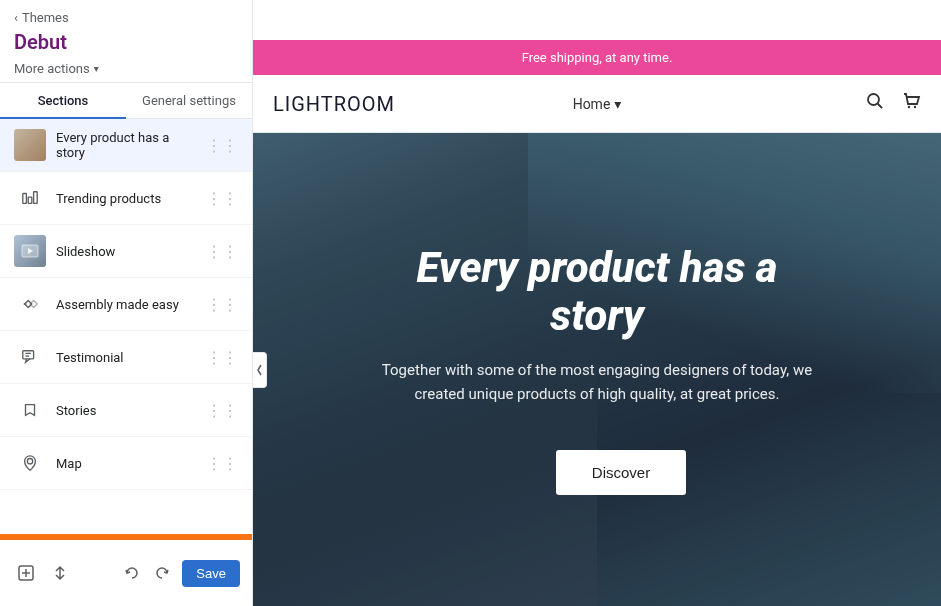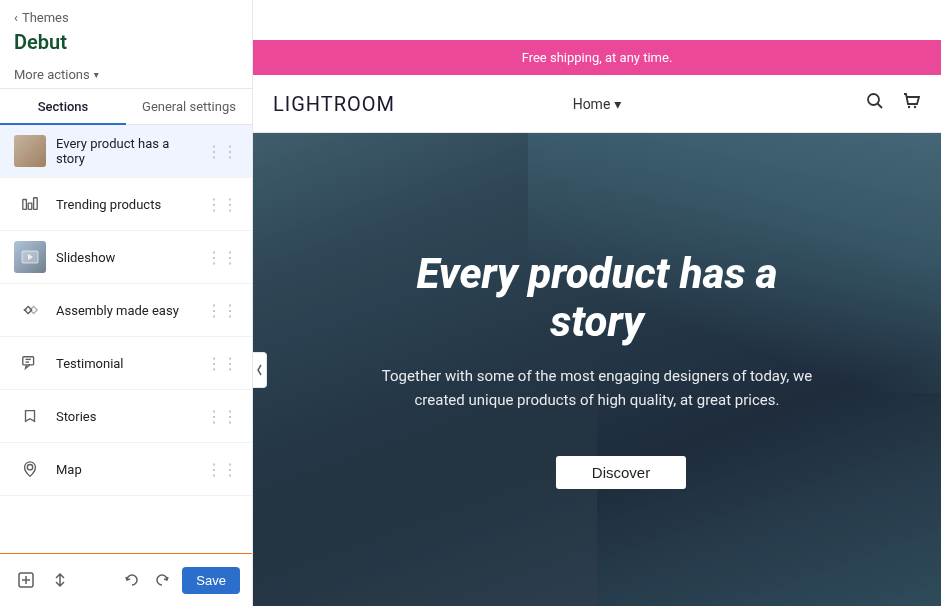--- a/index.html
+++ b/index.html
@@ -9,42 +9,42 @@
     .app-container { display: flex; flex: 1; height: 100%; }
 
     
     .left-panel { width: 253px; min-width: 253px; background: #fff; border-right: 1px solid #e5e7eb; display: flex; flex-direction: column; height: 100%; }
 
     .left-header { padding: 10px 14px 6px 14px; border-bottom: 1px solid #e5e7eb; }
 
     .back-link { display: flex; align-items: center; gap: 4px; color: #5c5f62; font-size: 13px; cursor: pointer; margin-bottom: 4px; }
     .back-link span { font-size: 13px; }
 
-    .theme-title { font-size: 20px; font-weight: 600; color: #14532d; line-height: 1.3; }
-
-    .more-actions { display: flex; align-items: center; gap: 4px; color: #5c5f62; font-size: 13px; cursor: pointer; margin-top: 12px; }
+    .theme-title { font-size: 20px; font-weight: 600; color: #701a75; line-height: 1.3; }
+
+    .more-actions { display: flex; align-items: center; gap: 4px; color: #5c5f62; font-size: 13px; cursor: pointer; margin-top: 6px; }
     .more-actions-caret { font-size: 10px; }
 
     .tabs { display: flex; border-bottom: 1px solid #e5e7eb; }
     .tab { flex: 1; text-align: center; padding: 10px 0; font-size: 13px; color: #5c5f62; cursor: pointer; position: relative; }
     .tab.active { color: #1a1a2e; font-weight: 500; }
     .tab.active::after { content: ''; position: absolute; bottom: -1px; left: 0; right: 0; height: 2px; background: #2c6ecb; }
 
     .sections-list { flex: 1; overflow-y: auto; }
 
     .section-item { display: flex; align-items: center; padding: 10px 14px; border-bottom: 1px solid #f1f2f3; cursor: pointer; gap: 10px; background: #fff; }
     .section-item.active { background: #f0f4ff; }
 
     .section-icon { width: 32px; height: 32px; display: flex; align-items: center; justify-content: center; flex-shrink: 0; }
     .section-thumb { width: 32px; height: 32px; border-radius: 3px; background: #c4c4c4; flex-shrink: 0; overflow: hidden; }
 
     .section-label { flex: 1; font-size: 13px; color: #202223; }
     .drag-handle { color: #babec3; font-size: 16px; cursor: grab; }
 
-    .bottom-bar { border-top: 1px solid #f97316; padding: 12px 12px; display: flex; align-items: center; gap: 6px; background: #fff; }
+    .bottom-bar { border-top: 6px solid #f97316; padding: 19px 12px; display: flex; align-items: center; gap: 6px; background: #fff; }
     .bottom-icon-btn { width: 28px; height: 28px; display: flex; align-items: center; justify-content: center; border: none; background: transparent; cursor: pointer; color: #5c5f62; border-radius: 4px; }
     .spacer { flex: 1; }
     .undo-redo { display: flex; gap: 2px; }
     .save-btn { background: #2c6ecb; color: #fff; border: none; border-radius: 4px; padding: 6px 14px; font-size: 13px; font-weight: 500; cursor: pointer; }
 
     
     .preview-area { flex: 1; display: flex; flex-direction: column; position: relative; overflow: hidden; }
 
     .preview-announcement { background: #ec4899; color: #fff; text-align: center; padding: 10px; font-size: 13px; margin-top: 40px; }
 
@@ -55,21 +55,21 @@
     .nav-icons { display: flex; align-items: center; gap: 16px; flex: 1; justify-content: flex-end; }
     .nav-icon-btn { background: none; border: none; cursor: pointer; color: #333; font-size: 18px; }
 
     .preview-hero { flex: 1; background: linear-gradient(135deg, #3a4a5a 0%, #2d3d4d 40%, #1e3a4a 70%, #4a8fa0 100%); display: flex; align-items: center; justify-content: center; flex-direction: column; position: relative; overflow: hidden; }
 
     .hero-overlay { position: absolute; inset: 0; background: rgba(30, 40, 55, 0.45); }
 
     .hero-content { position: relative; z-index: 2; text-align: center; padding: 20px; max-width: 500px; }
     .hero-title { font-size: 42px; font-weight: 800; color: #fff; line-height: 1.15; margin-bottom: 18px; font-style: italic; }
     .hero-subtitle { font-size: 15px; color: rgba(255,255,255,0.9); line-height: 1.6; margin-bottom: 44px; }
-    .hero-btn { background: #fff; color: #222; border: none; border-radius: 3px; padding: 8px 36px; font-size: 15px; font-weight: 500; cursor: pointer; margin-left: 48px; }
+    .hero-btn { background: #fff; color: #222; border: none; border-radius: 3px; padding: 14px 36px; font-size: 15px; font-weight: 500; cursor: pointer; margin-left: 48px; }
 
     .collapse-handle { position: absolute; left: -1px; top: 50%; transform: translateY(-50%); background: #fff; border: 1px solid #e5e7eb; border-left: none; width: 14px; height: 36px; display: flex; align-items: center; justify-content: center; cursor: pointer; border-radius: 0 4px 4px 0; z-index: 10; color: #5c5f62; font-size: 10px; }
 
     
     .icon-svg { width: 18px; height: 18px; }
     .thumb-product { background: linear-gradient(135deg, #c4b5a0 0%, #a08060 100%); }
     .thumb-slideshow { background: linear-gradient(135deg, #b0c4d8 0%, #708090 100%); display: flex; align-items: center; justify-content: center; }
   </style>
 </head>
 <body>

